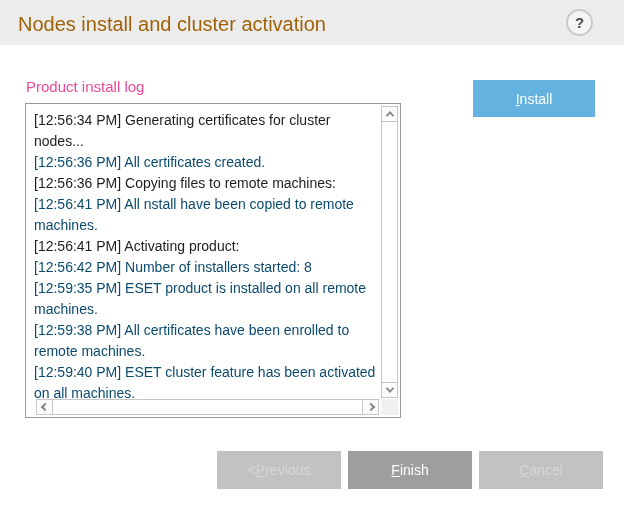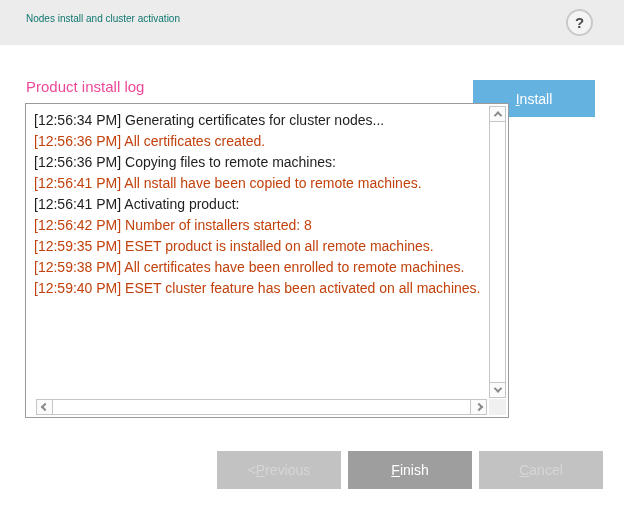--- a/index.html
+++ b/index.html
@@ -3,46 +3,46 @@
 <meta charset="utf-8">
 <style>
   * { margin:0; padding:0; box-sizing:border-box; }
   html,body { background:#fff; }
   .window {
     position:relative; width:624px; height:511px; background:#fff;
     font-family:"Liberation Sans", sans-serif; overflow:hidden;
   }
   
   .header { position:absolute; top:0; left:0; width:624px; height:45px; background:#ececec; }
-  .title { position:absolute; left:26px; top:13px; font-size:10px; color:#0f766e; }
+  .title { position:absolute; left:18px; top:13px; font-size:20px; color:#a16207; }
   .help-button {
     position:absolute; right:31px; top:9px; width:27px; height:27px;
     border:2px solid #c9c9c9; border-radius:50%; background:#f4f4f4;
     display:flex; align-items:center; justify-content:center; cursor:pointer;
   }
   .help-button span { font-size:15px; font-weight:bold; color:#4a4a4a; line-height:1; }
   
   .log-label { position:absolute; left:26px; top:78px; font-size:15px; color:#ec4899; }
   .install-button {
     position:absolute; left:473px; top:80px; width:122px; height:37px;
     background:#64b2df; color:#ffffff; font-size:14px; border:none;
     display:flex; align-items:center; justify-content:center; cursor:pointer;
     font-family:"Liberation Sans", sans-serif;
   }
   
   .logbox {
-    position:absolute; left:25px; top:103px; width:484px; height:315px;
+    position:absolute; left:25px; top:103px; width:376px; height:315px;
     border:1px solid #9a9a9a; background:#fff;
   }
   .log-content {
     position:absolute; left:0; top:0; right:22px; bottom:19px;
     padding:6px 2px 0 8px; font-size:14px; line-height:21px; overflow:hidden;
   }
   .log-line { color:#1e1e1e; }
-  .log-line.success { color:#c2410c; }
+  .log-line.success { color:#0c4a6e; }
   
   .chev { display:inline-block; width:6px; height:6px; border-top:2px solid #8a8a8a; border-right:2px solid #8a8a8a; }
   .chev.up    { transform:rotate(-45deg) translate(-1px,1px); }
   .chev.down  { transform:rotate(135deg) translate(-1px,1px); }
   .chev.left  { transform:rotate(-135deg); }
   .chev.right { transform:rotate(45deg); }
   .vscroll { position:absolute; top:2px; right:2px; bottom:19px; width:17px; }
   .scroll-btn {
     border:1px solid #c6c6c6; background:#fbfbfb;
     display:flex; align-items:center; justify-content:center; cursor:pointer;

